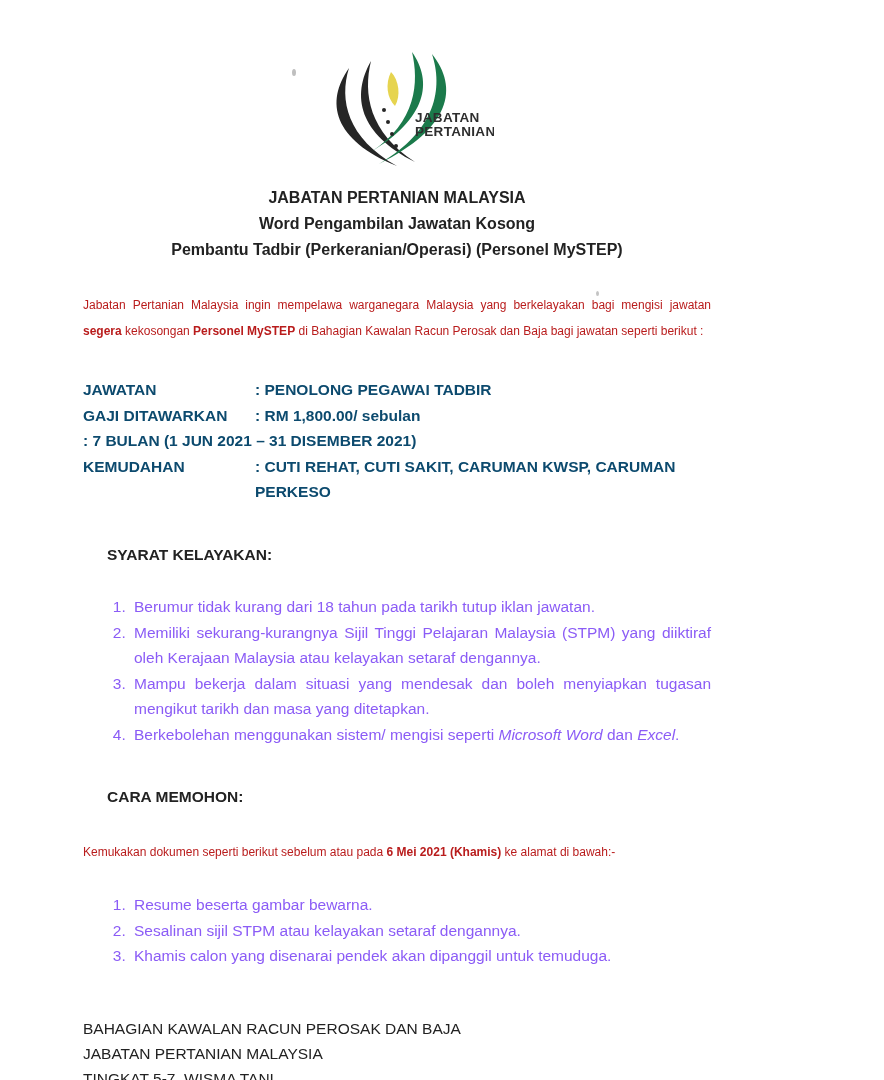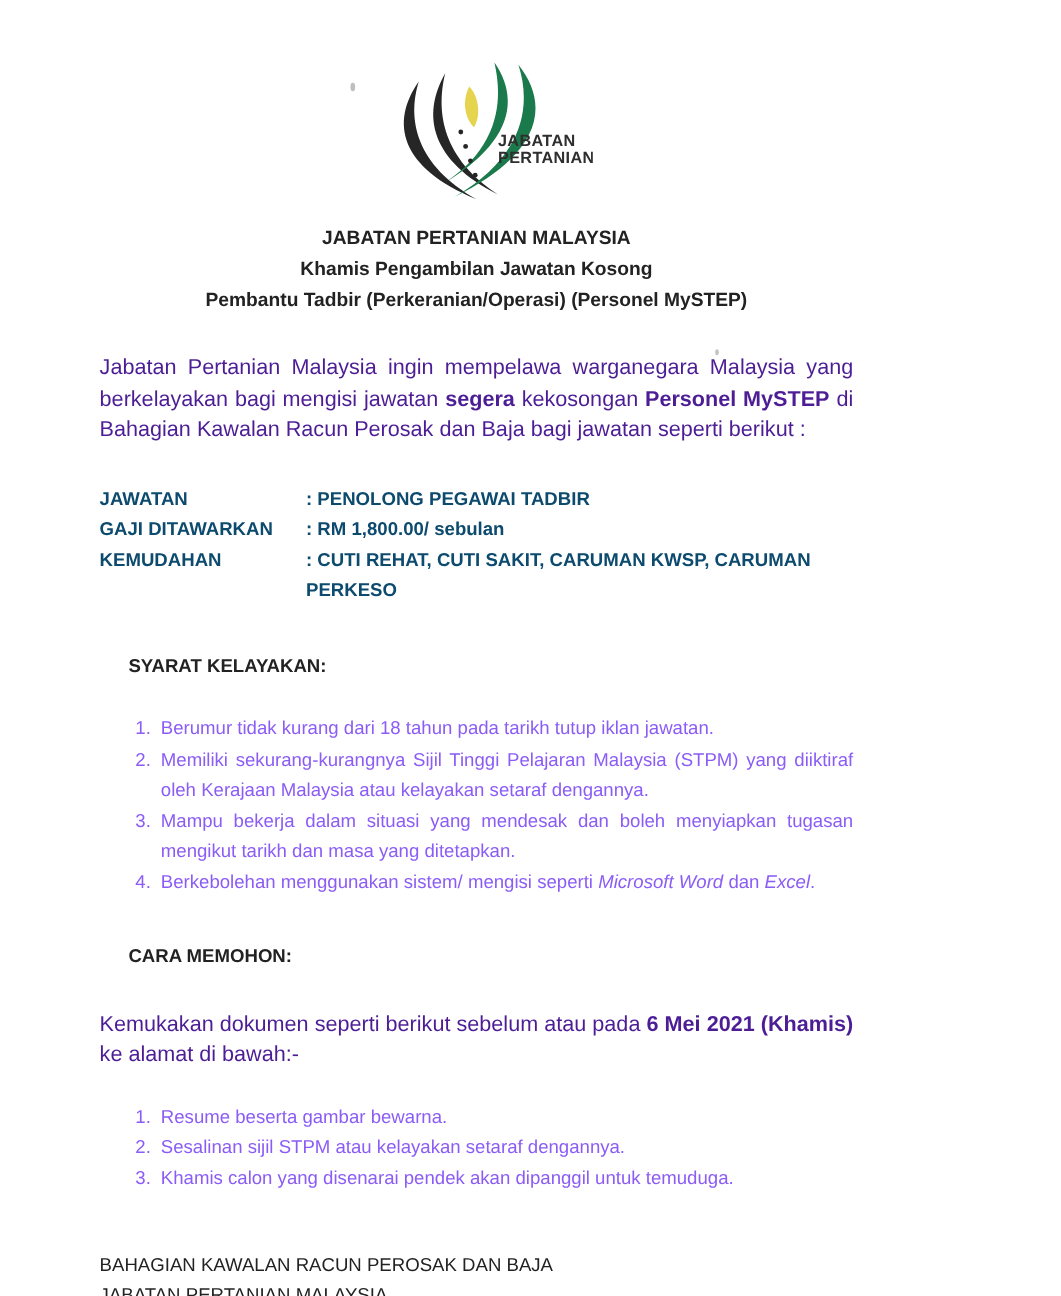--- a/index.html
+++ b/index.html
@@ -30,24 +30,24 @@
     margin-top: 14px;
     text-align: center;
     font-weight: bold;
     font-size: 16px;
     line-height: 26px;
     color: #222;
   }
   
   .para {
     margin: 30px 0 0;
-    font-size: 18px;
+    font-size: 12px;
     line-height: 25.5px;
     text-align: justify;
-    color: #4c1d95;
+    color: #b91c1c;
   }
   .bold { font-weight: bold; }
   .italic { font-style: italic; }
 
   
   .details {
     margin-top: 33px;
     font-weight: bold;
     font-size: 15.5px;
     line-height: 25.5px;
@@ -121,36 +121,37 @@
 
       <text x="96" y="70" font-family="Liberation Sans, sans-serif" font-size="13.5" font-weight="bold" fill="#2e2e2e" letter-spacing="0.3">JABATAN</text>
       <text x="96" y="84" font-family="Liberation Sans, sans-serif" font-size="13.5" font-weight="bold" fill="#2e2e2e" letter-spacing="0.3">PERTANIAN</text>
     </svg>
   </div>
 
   <div class="content">
 
     <div class="header-block">
       <div>JABATAN PERTANIAN MALAYSIA</div>
-      <div>Khamis Pengambilan Jawatan Kosong</div>
+      <div>Word Pengambilan Jawatan Kosong</div>
       <div>Pembantu Tadbir (Perkeranian/Operasi) (Personel MySTEP)</div>
     </div>
 
     <p class="para"><span>Jabatan Pertanian Malaysia ingin mempelawa warganegara Malaysia yang berkelayakan bagi mengisi jawatan </span><span class="bold">segera</span><span> kekosongan </span><span class="bold">Personel MySTEP</span><span> di Bahagian Kawalan Racun Perosak dan Baja bagi jawatan seperti berikut :</span></p>
 
     <div class="details">
       <div class="details-row">
         <span class="details-label">JAWATAN</span>
         <span class="details-value">: PENOLONG PEGAWAI TADBIR</span>
       </div>
       <div class="details-row">
         <span class="details-label">GAJI DITAWARKAN</span>
         <span class="details-value">: RM 1,800.00/ sebulan</span>
       </div>
       <div class="details-row">
+        <span class="details-value">: 7 BULAN (1 JUN 2021 – 31 DISEMBER 2021)</span>
       </div>
       <div class="details-row">
         <span class="details-label">KEMUDAHAN</span>
         <span class="details-value">: CUTI REHAT, CUTI SAKIT, CARUMAN KWSP, CARUMAN PERKESO</span>
       </div>
     </div>
 
     <div class="section-heading">SYARAT KELAYAKAN:</div>
     <ol class="doc-list">
       <li>Berumur tidak kurang dari 18 tahun pada tarikh tutup iklan jawatan.</li>

